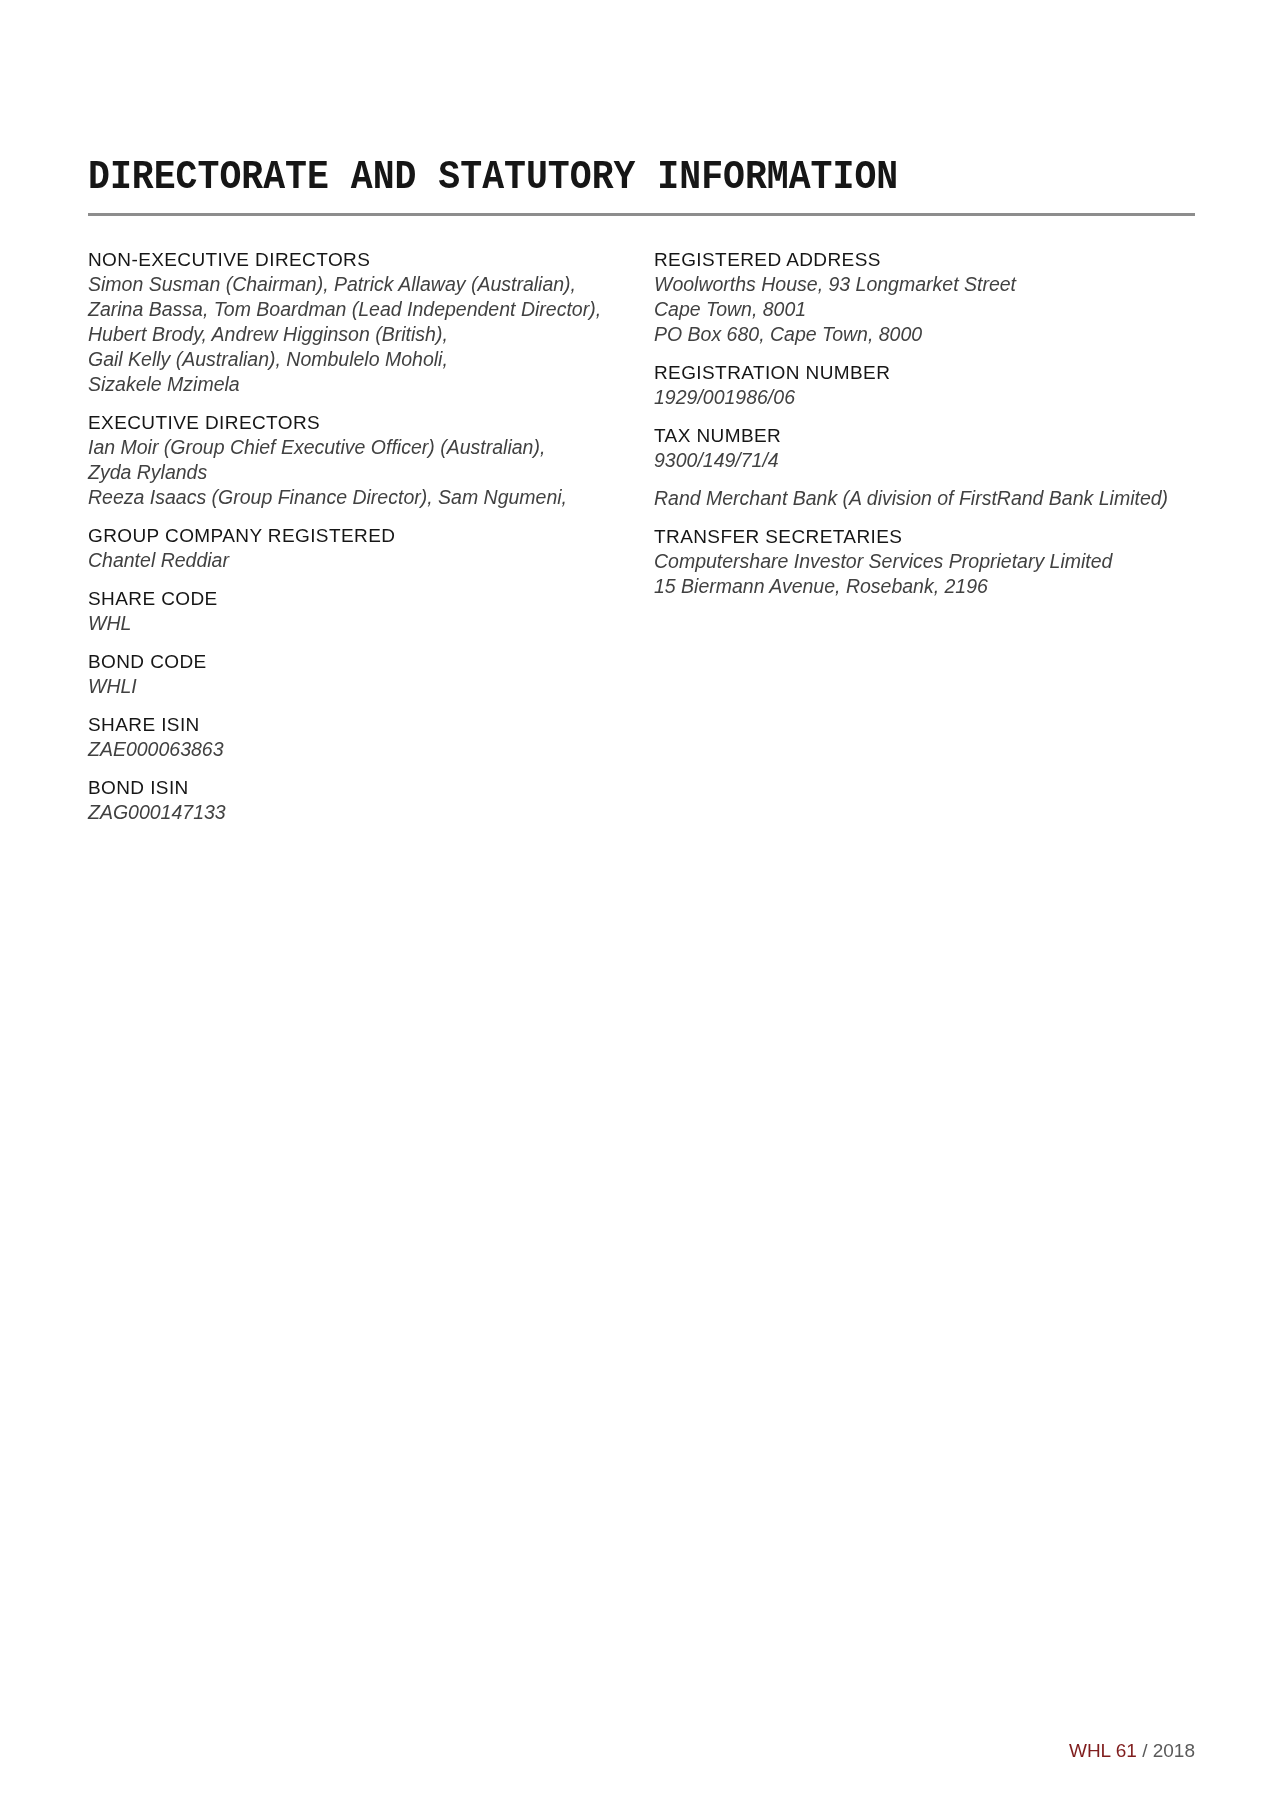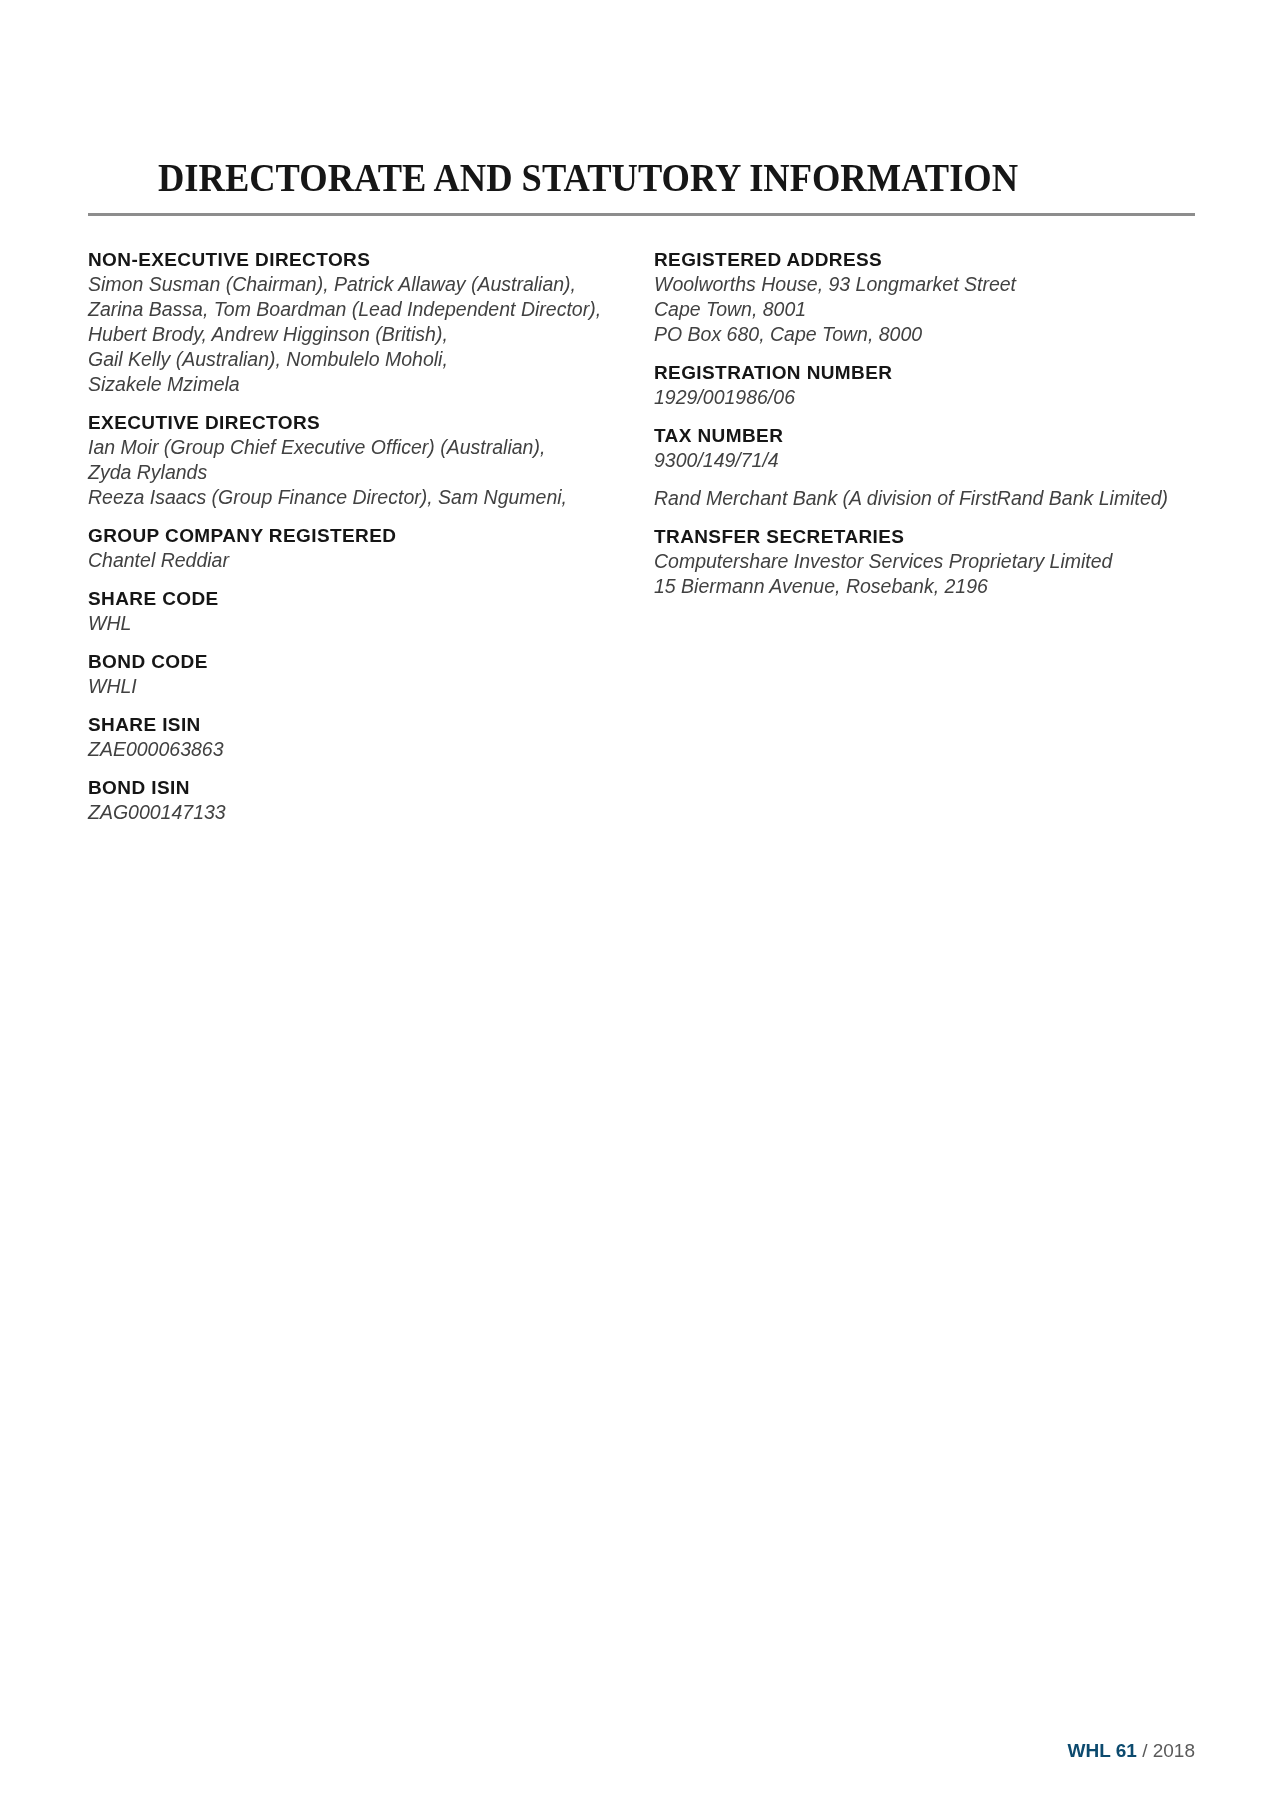--- a/index.html
+++ b/index.html
@@ -17,27 +17,26 @@
   }
   .content {
     position: absolute;
     left: 88px;
     top: 0;
     width: 1107px;
   }
   h1.page-title {
     margin: 0;
     padding-top: 155px;
-    font-family: Liberation Serif, serif;
+    font-family: Liberation Mono, monospace;
     font-weight: 700;
     font-size: 41px;
     line-height: 44px;
     color: var(--heading-color, #1b1b1b);
     white-space: nowrap;
-    text-align: center;
   }
   h1.page-title .squeeze {
     display: inline-block;
     transform: scale(0.89, 1);
     transform-origin: left center;
   }
   .title-rule {
     margin-top: 14px;
     height: 0;
     border-top: 3px solid var(--rule-color, #8d8d8d);
@@ -52,21 +51,21 @@
     flex: 0 0 566px;
   }
   .col-right {
     flex: 1 1 auto;
   }
   .section {
     margin: 0 0 13px 0;
   }
   .section .heading {
     margin: 0;
-    font-weight: 700;
+    font-weight: 400;
     font-size: 19px;
     line-height: 25px;
     letter-spacing: 0.4px;
     color: var(--heading-color, #161616);
     white-space: nowrap;
   }
   .section .line {
     font-size: 19.5px;
     line-height: 25px;
     color: var(--body-color, #414141);
@@ -75,22 +74,22 @@
   }
   .footer {
     position: absolute;
     top: 1740px;
     right: 85px;
     font-size: 19px;
     line-height: 22px;
     white-space: nowrap;
   }
   .footer .code {
-    font-weight: 700;
-    color: #0c4a6e;
+    font-weight: 400;
+    color: #7f1d1d;
   }
   .footer .year {
     font-weight: 400;
     color: #5a5a5a;
   }
 </style>
 </head>
 <body>
 
 <div class="page">

